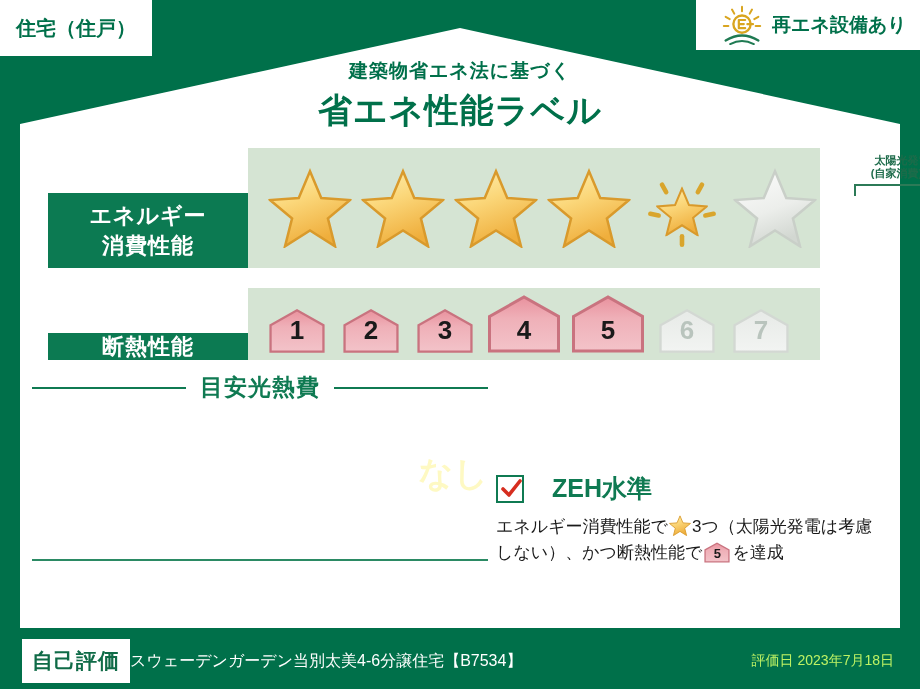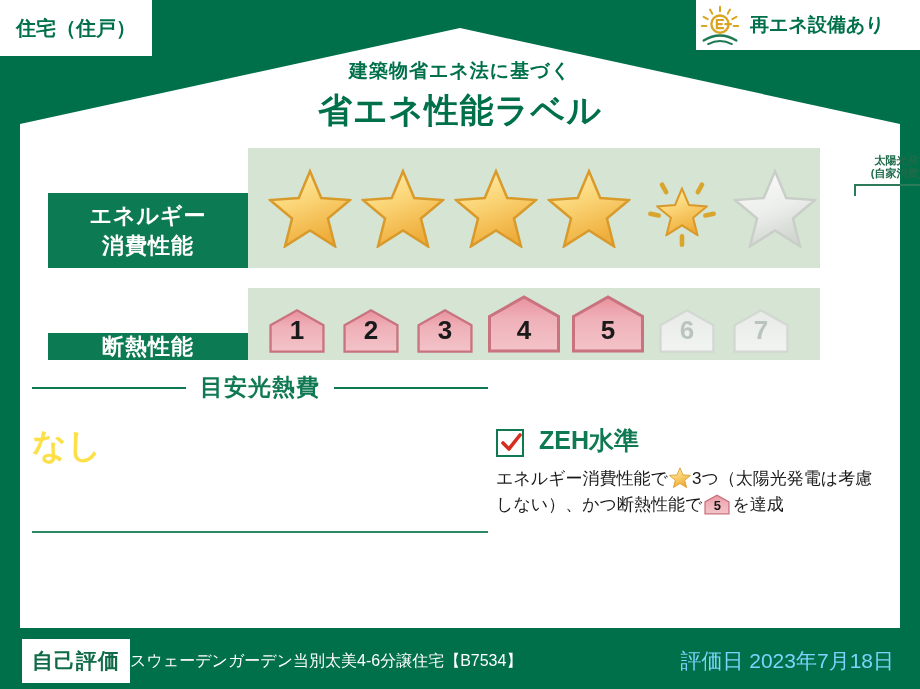--- a/index.html
+++ b/index.html
@@ -26,21 +26,21 @@
     position:absolute;left:0px;top:0px;width:152px;height:56px;
     background:#ffffff;display:flex;align-items:center;justify-content:center;
     box-sizing:border-box;
   }
   .badge-left span{
     color:#00704a;font-weight:bold;font-size:20px;letter-spacing:0px;
   }
   .badge-right{
     position:absolute;right:0px;top:0px;width:224px;height:50px;
     background:#ffffff;display:flex;align-items:center;
-    padding-left:2px;box-sizing:border-box;gap:8px;
+    padding-left:24px;box-sizing:border-box;gap:8px;
   }
   .badge-right .lbl{color:#00704a;font-weight:bold;font-size:19px;}
   .sun-ic{width:44px;height:40px;flex:0 0 auto;}
 
   
   .title-wrap{
     position:absolute;left:0;right:0;top:58px;text-align:center;
   }
   .subtitle{color:#00704a;font-size:19px;font-weight:bold;letter-spacing:1px;}
   .maintitle{color:#00704a;font-size:34px;font-weight:bold;letter-spacing:1px;margin-top:4px;}
@@ -90,28 +90,28 @@
     font-weight:bold;font-size:26px;color:#1a1a1a;pointer-events:none;
   }
   .hnum.off{color:#b9c4bd;}
 
   
   .cost-sec{position:absolute;left:32px;top:372px;width:456px;}
   .cost-head{display:flex;align-items:center;gap:14px;}
   .cost-head .rule{flex:1;height:2px;background:#0f7a52;}
   .cost-head .txt{color:#0f7a52;font-size:23px;font-weight:bold;letter-spacing:1px;}
   .cost-val{
-    text-align:left;color:#fde047;font-size:34px;font-weight:bold;
-    margin-top:20px;
+    text-align:right;color:#fef9c3;font-size:34px;font-weight:bold;
+    margin-top:48px;
   }
   .cost-rule-bottom{margin-top:62px;height:2px;background:#2b8a64;}
 
   
   .zeh{position:absolute;left:496px;top:424px;width:392px;}
-  .zeh-head{display:flex;align-items:flex-end;gap:15px;}
+  .zeh-head{display:flex;align-items:center;gap:28px;margin-top:48px;}
   .zeh-check{
     width:28px;height:28px;border:2px solid #0f7a52;box-sizing:border-box;
     background:#fff;position:relative;flex:0 0 auto;
   }
   .zeh-title{color:#0f7a52;font-size:25px;font-weight:bold;letter-spacing:0px;}
   .zeh-desc{
     margin-top:9px;color:#1a1a1a;font-size:17px;line-height:1.55;letter-spacing:0px;
   }
   .inline-star{display:inline-block;vertical-align:-4px;width:22px;height:21px;margin:0 1px;}
   .inline-house{display:inline-block;vertical-align:-5px;width:26px;height:21px;margin:0 2px;position:relative;}
@@ -123,21 +123,21 @@
   
   .footer{
     position:absolute;left:0;right:0;bottom:0;height:56px;
     display:flex;align-items:center;
   }
   .footer-badge{
     margin-left:22px;background:#ffffff;color:#0f6b47;font-weight:bold;font-size:21px;
     padding:8px 10px;letter-spacing:1px;
   }
   .footer-prop{color:#ffffff;font-size:16px;letter-spacing:0px;}
-  .footer-date{margin-left:auto;margin-right:26px;color:#7dd3fc;font-size:21px;}
+  .footer-date{margin-left:auto;margin-right:26px;color:#bef264;font-size:14px;}
 </style>
 </head>
 <body>
 
 <div class="stage">
 
   <div class="bg-green"></div>
   <div class="house-white"></div>
 
   <svg width="0" height="0" style="position:absolute" aria-hidden="true">

